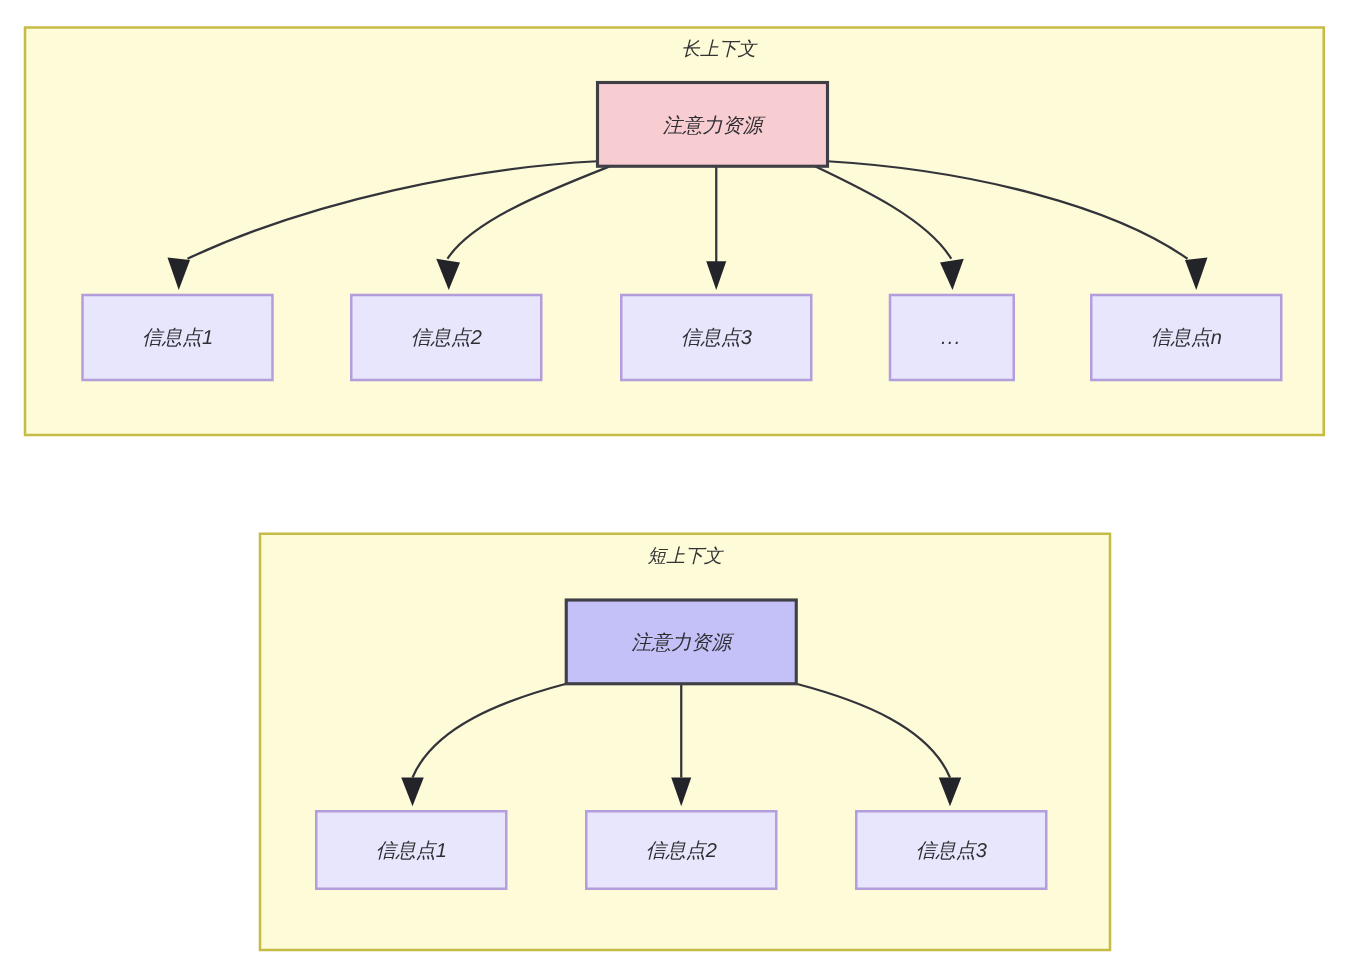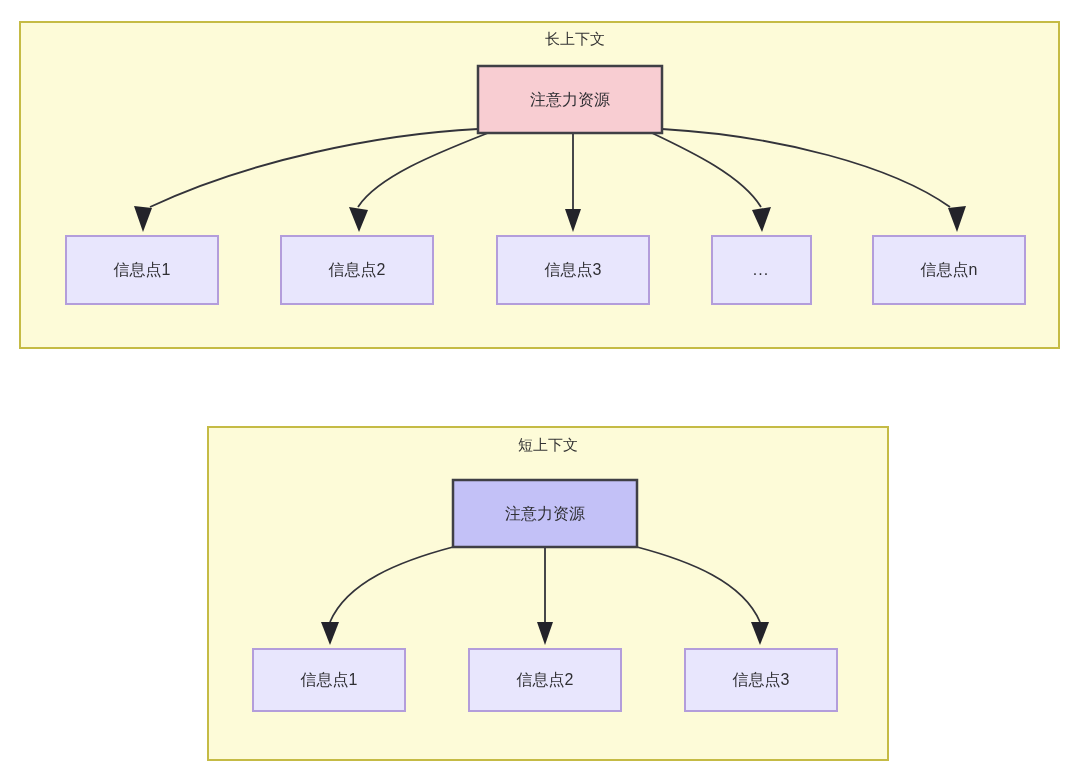--- a/index.html
+++ b/index.html
@@ -12,20 +12,21 @@
     height: 774px;
     font-family: "Liberation Sans", "DejaVu Sans", sans-serif;
     position: relative;
     overflow: hidden;
   }
   .stage {
     position: absolute;
     left: 0; top: 0;
     width: 1032px;
     height: 774px;
+    font-style: italic;
   }
   svg.diagram {
     position: absolute;
     left: 0; top: 0;
     width: 1080px;
     height: 774px;
   }
   .panel-rect {
     fill: #fdfbd8;
     stroke: #c5bb45;

